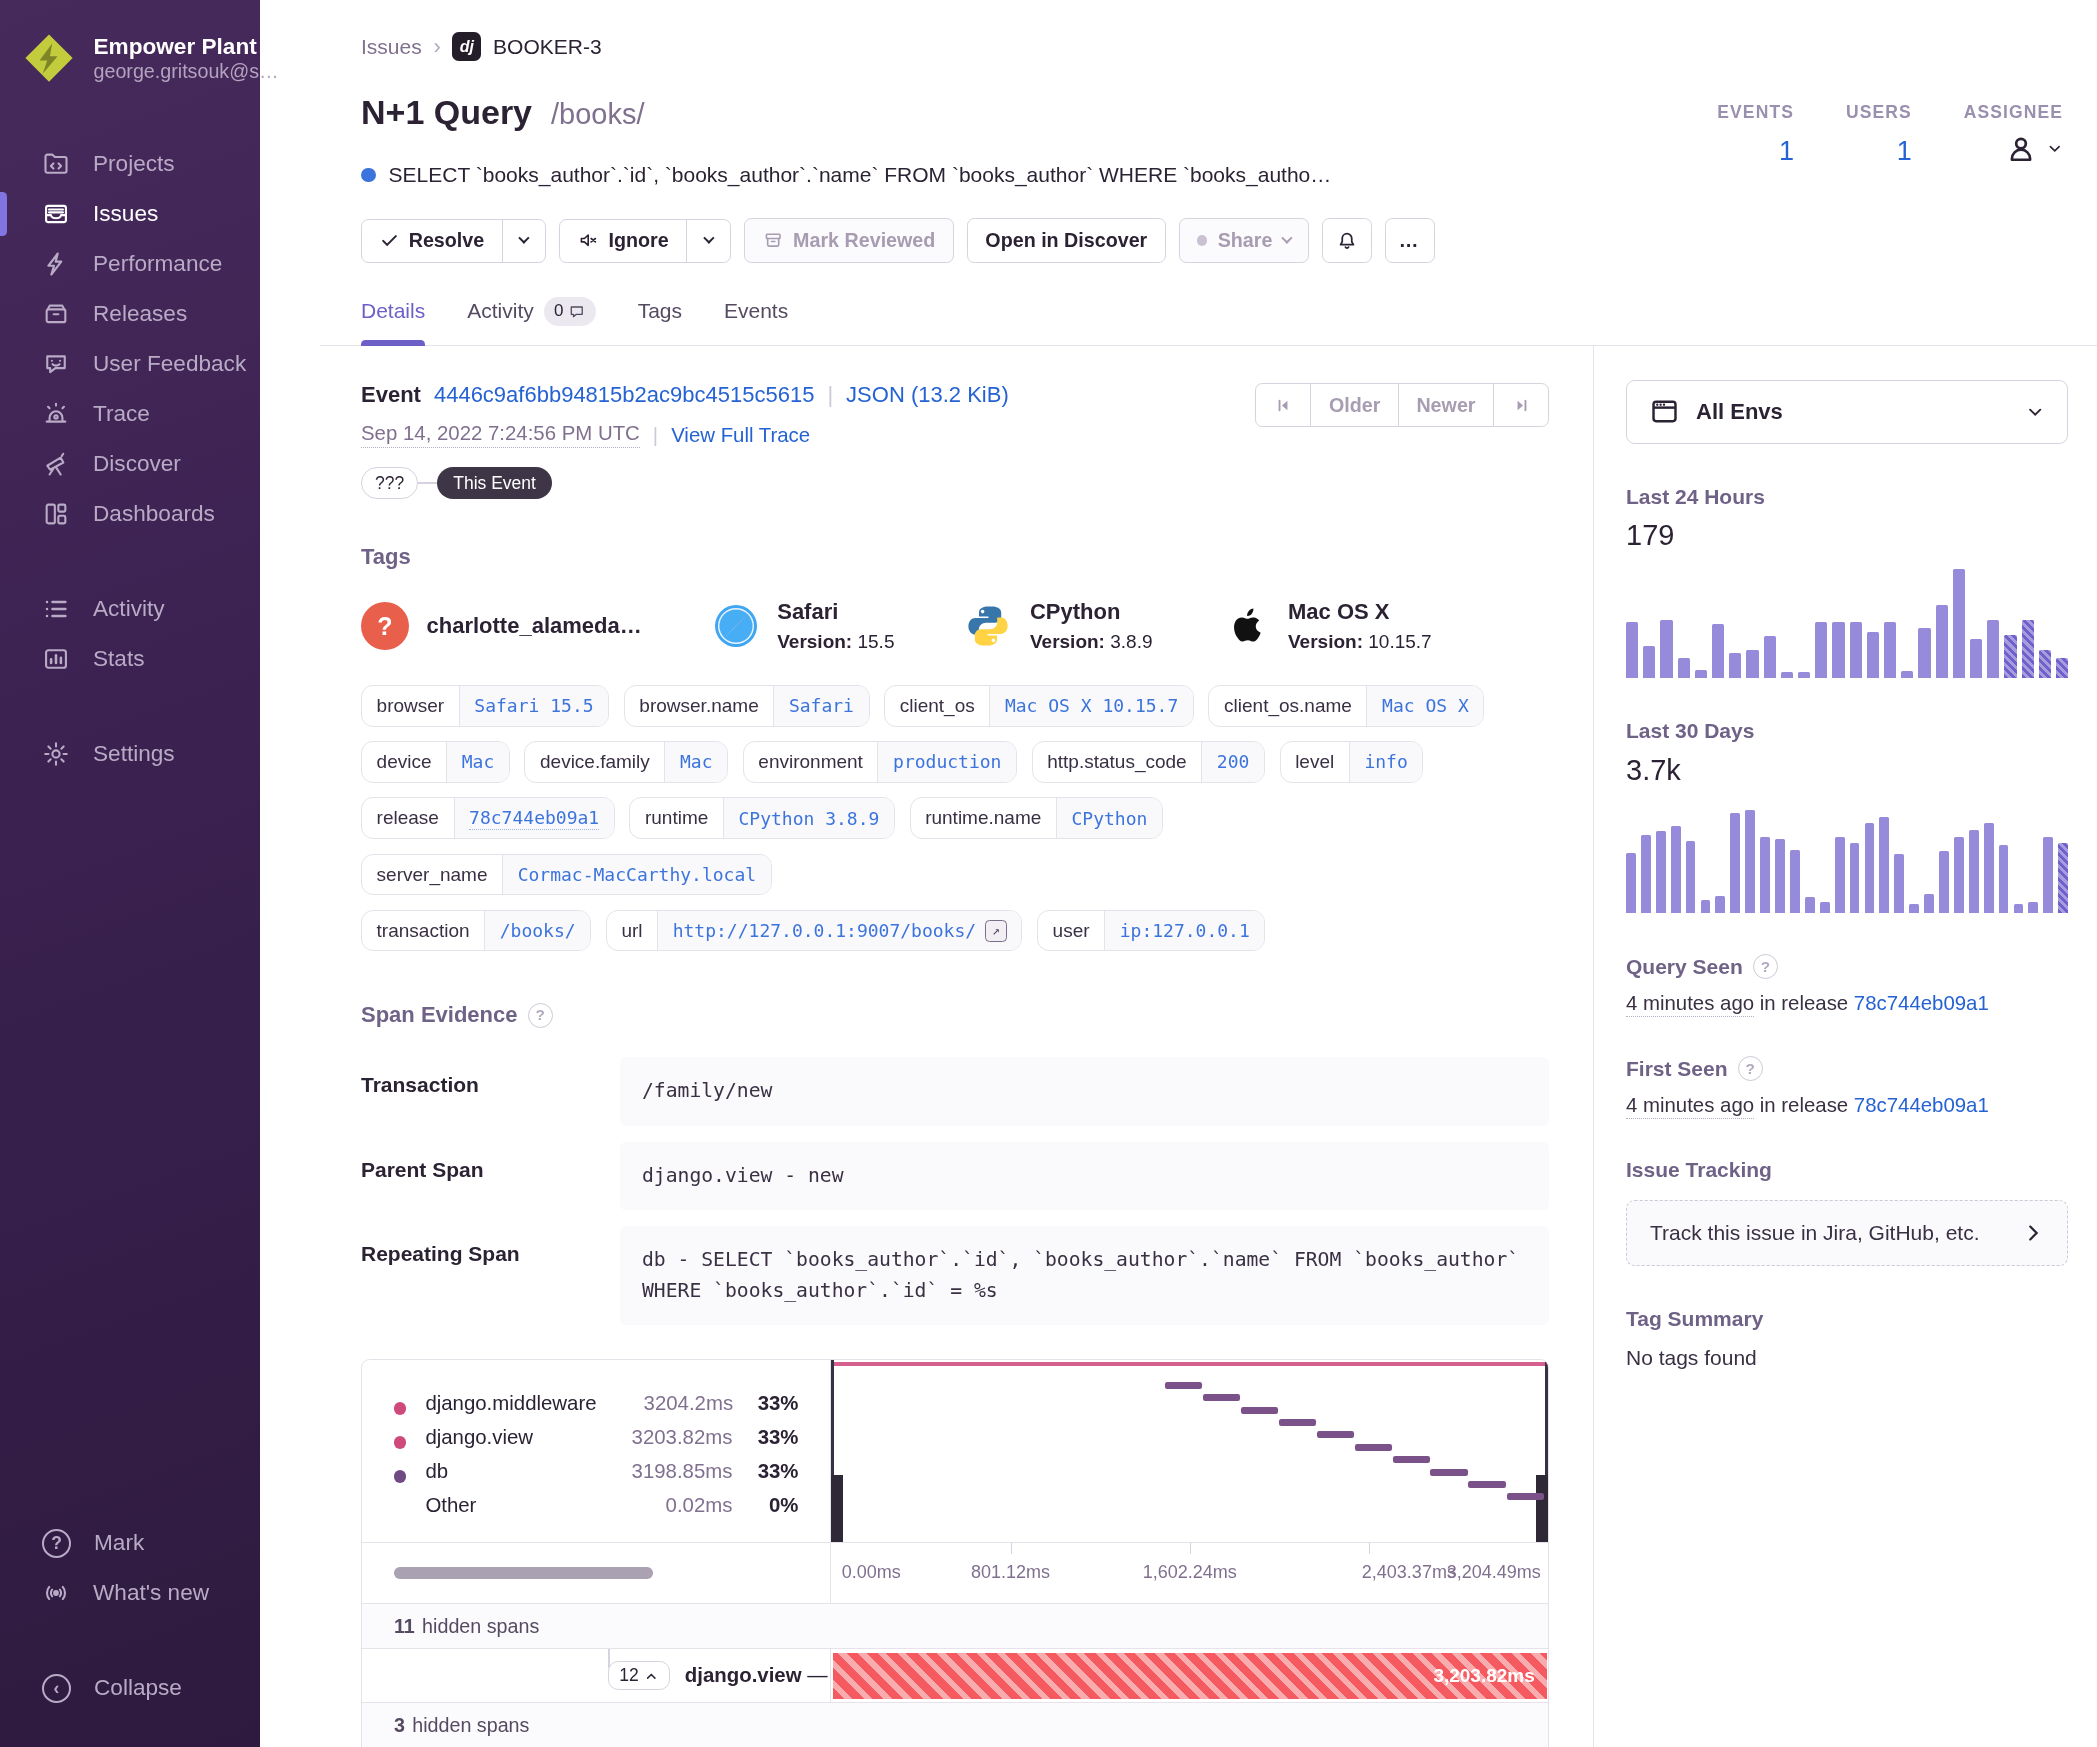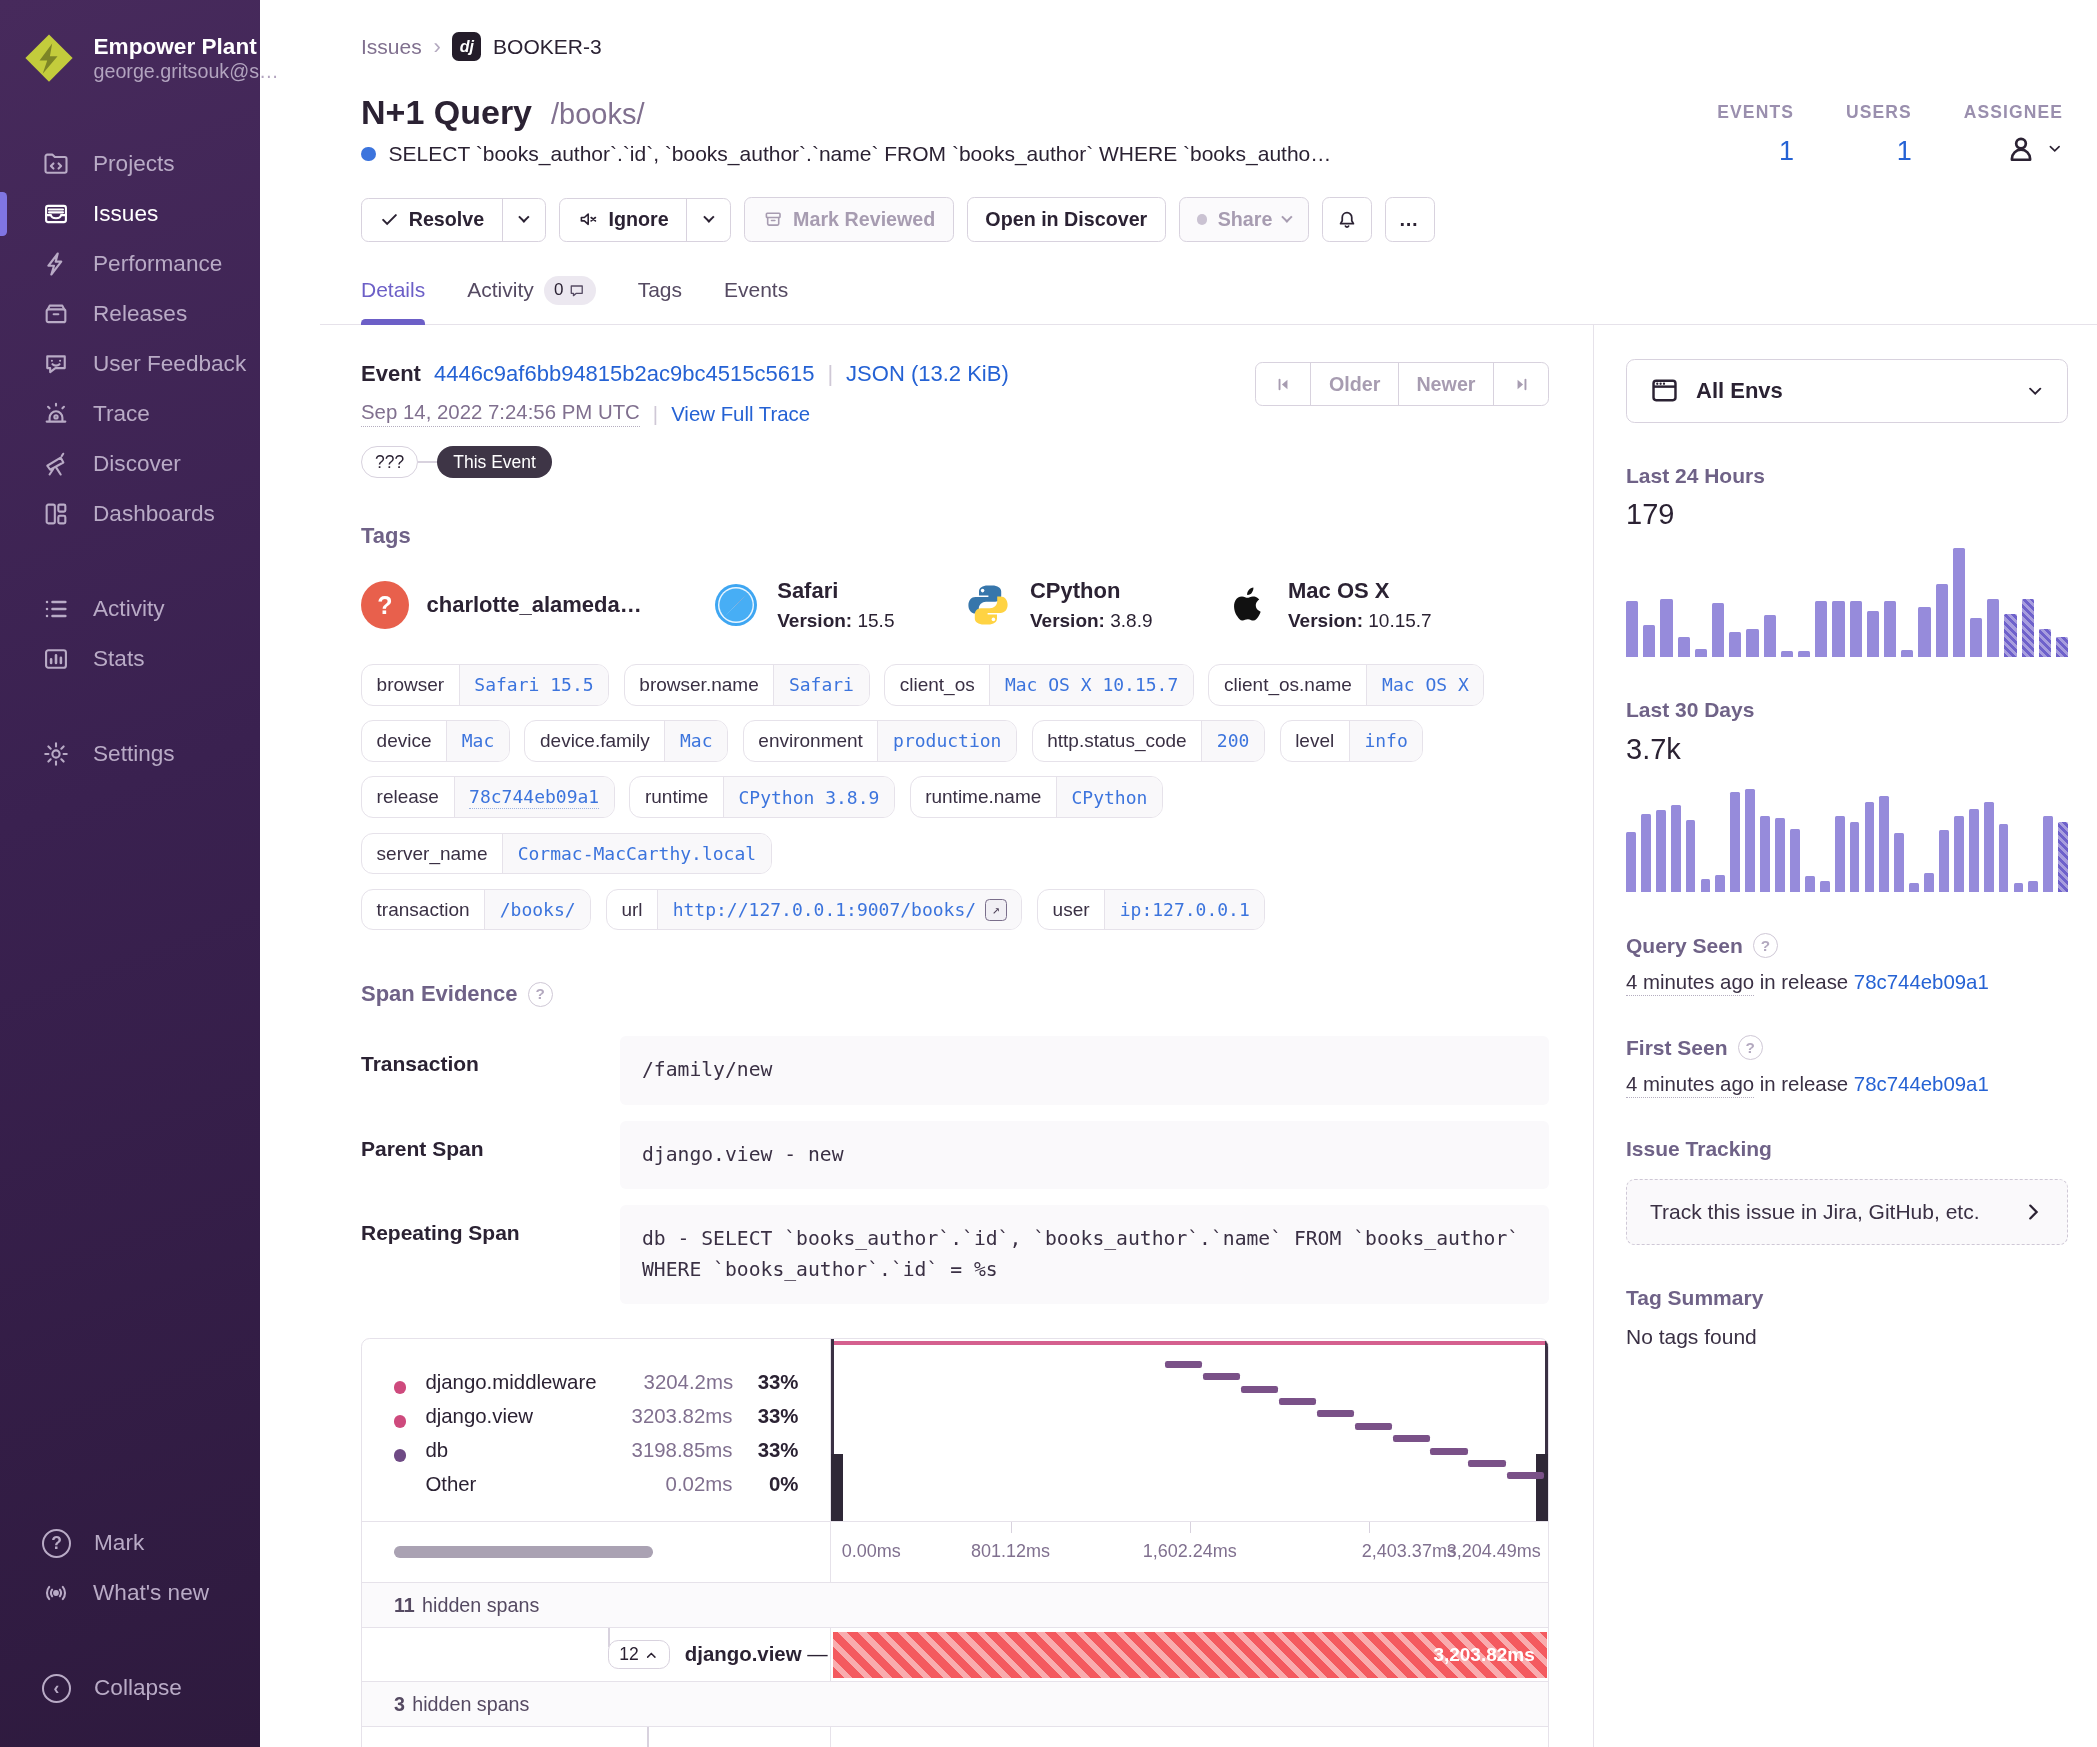--- a/index.html
+++ b/index.html
@@ -38,21 +38,21 @@
   .main{margin-left:320px;position:relative;height:100%;display:flex;flex-direction:column}
   .page-head{position:relative;padding:32px 41px 0 41px;border-bottom:1.5px solid var(--border)}
   .crumbs{display:flex;align-items:center;gap:11.7px;font-size:21px;color:var(--muted)}
   .crumb-sep{color:#b3a9bf;font-size:22px}
   .proj-badge{width:29px;height:29px;border-radius:6.6px;background:#241d2a;color:#fff;
     display:flex;align-items:center;justify-content:center;font-size:16px;font-weight:bold;font-style:italic}
   .crumb-proj{color:var(--dark)}
   .title-row{margin-top:32px;display:flex;align-items:baseline;gap:19px}
   .title{font-size:34px;font-weight:bold}
   .title-tx{font-size:29px;color:var(--muted)}
-  .summary{margin-top:10px;display:flex;align-items:center;gap:13px;font-size:21px}
+  .summary{margin-top:31px;display:flex;align-items:center;gap:13px;font-size:21px}
   .sum-dot{width:14.6px;height:14.6px;border-radius:50%;background:var(--mono-blue);flex:0 0 auto}
   .head-stats{position:absolute;right:34px;top:102px;display:flex;gap:52px}
   .hstat{text-align:right}
   .hstat .lab{font-size:17.5px;font-weight:bold;letter-spacing:1.1px;color:var(--muted2)}
   .hstat .val{font-size:27px;color:var(--mono-blue);margin-top:13px}
   .assignee-val{display:flex;justify-content:flex-end;align-items:center;gap:7.3px;margin-top:8.7px}
 
   .toolbar{margin-top:31px;display:flex;gap:13px;align-items:center}
   .btn-group{display:inline-flex;border:1.5px solid var(--border2);border-radius:7.3px;background:#fff;overflow:hidden}
   .seg{padding:0 17.5px;height:42px;display:flex;align-items:center;gap:10.2px;

